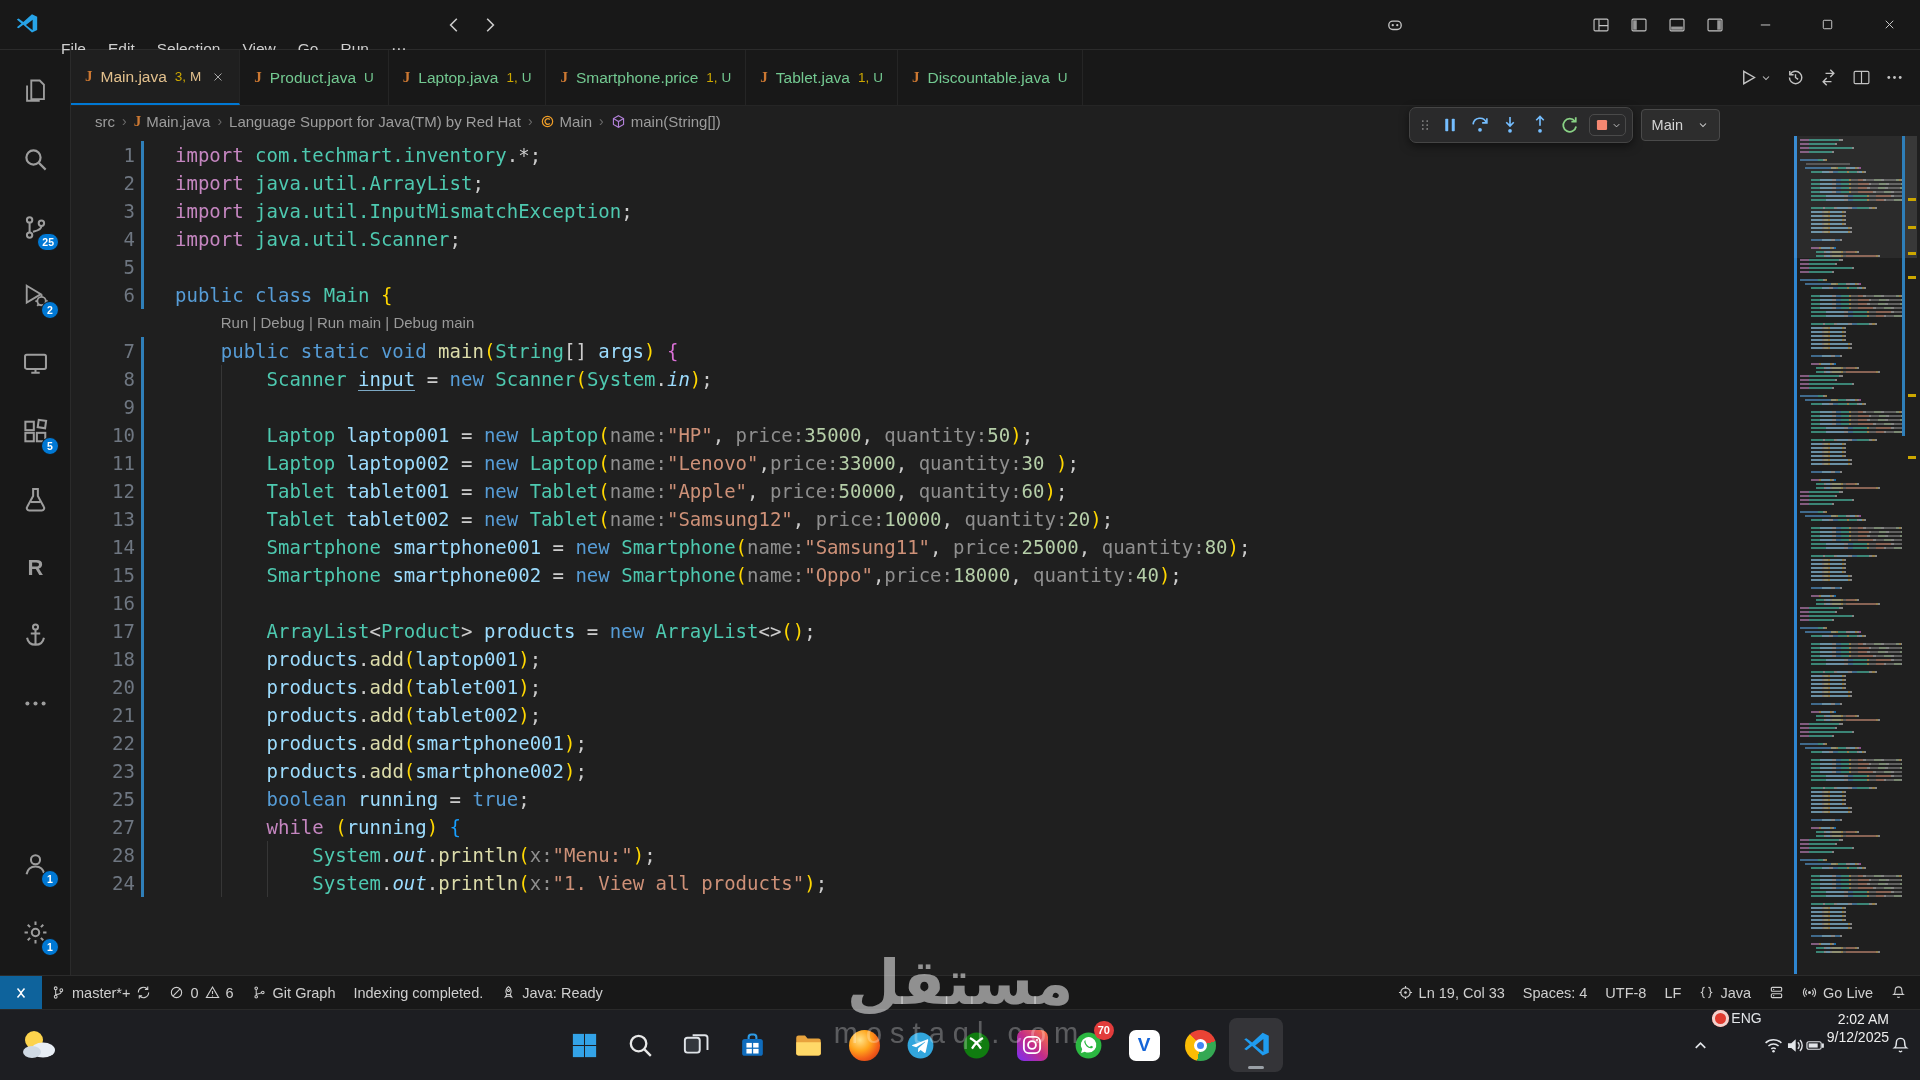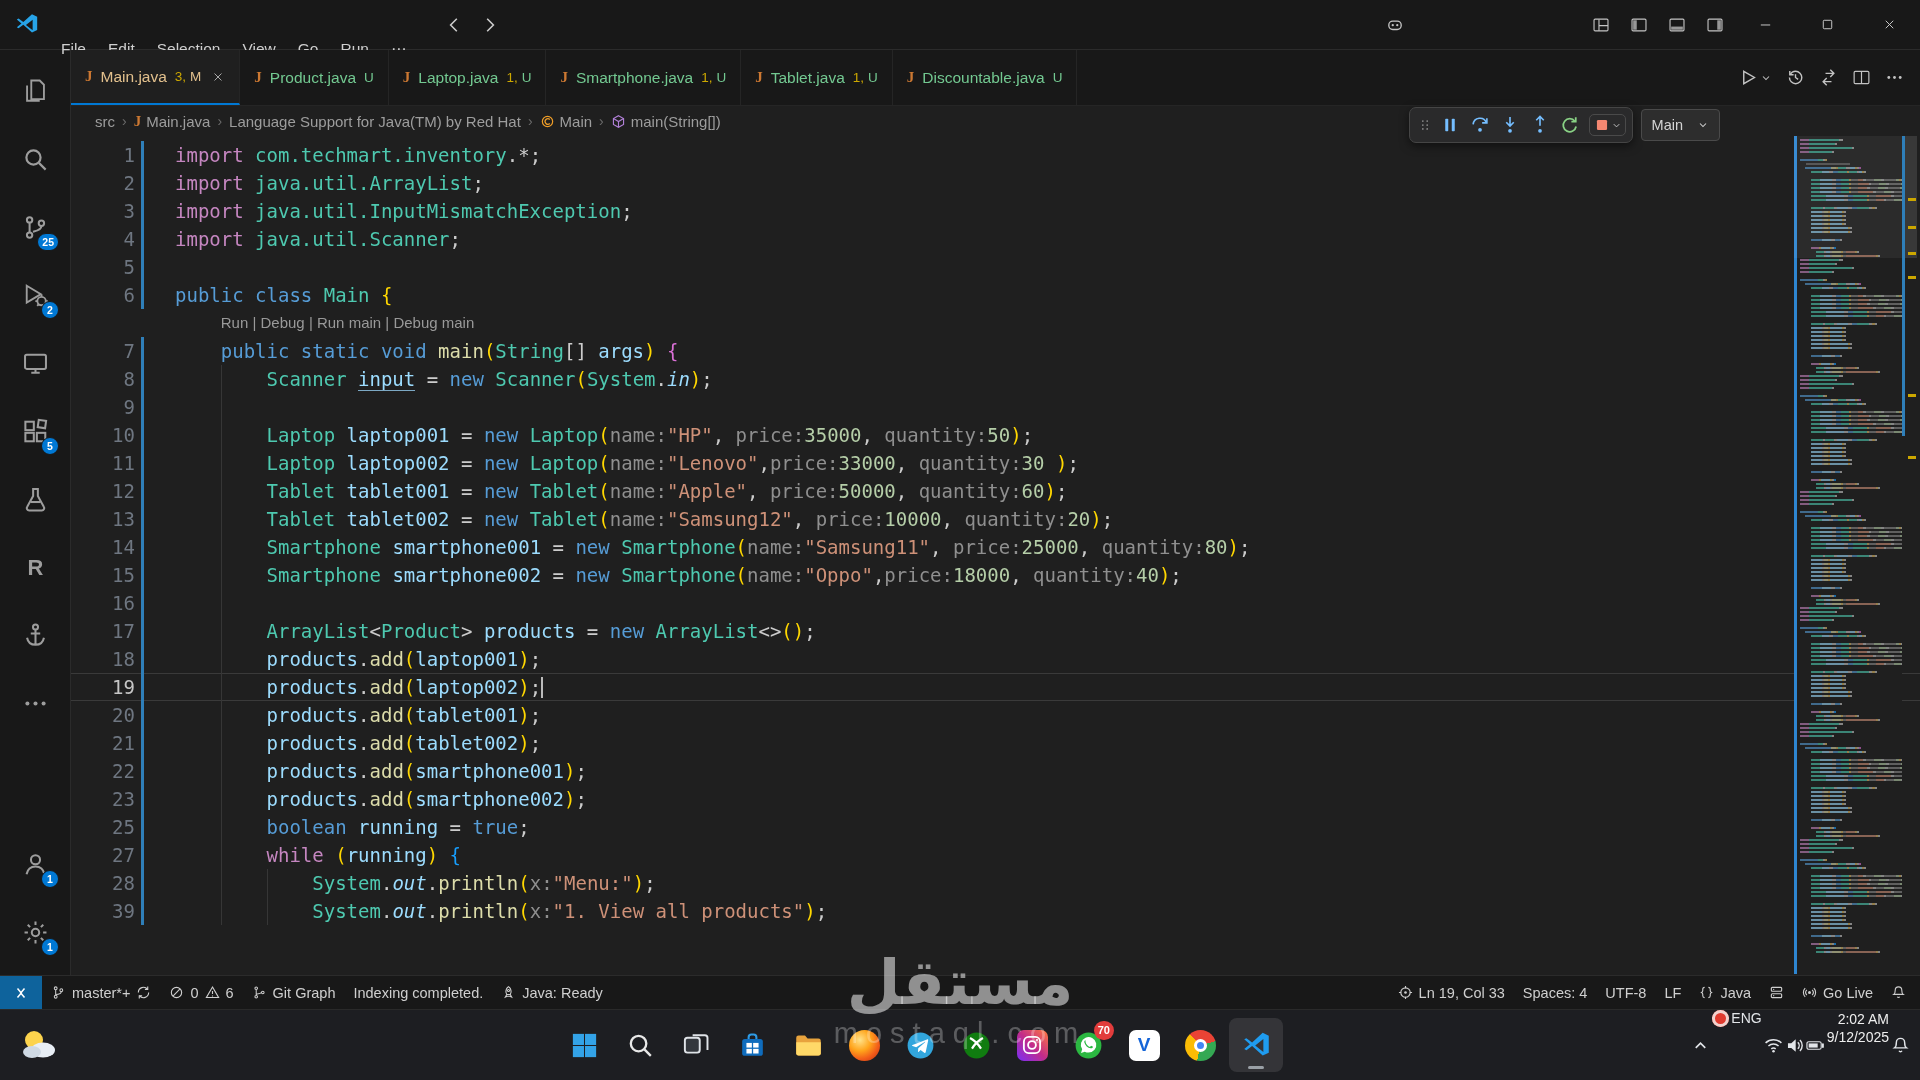--- a/index.html
+++ b/index.html
@@ -362,21 +362,21 @@
             <div class="tab">
               <span class="jicon">J</span>
               <span class="tname nu">Laptop.java</span>
               <span class="tdecor">
                 <span class="probs">1,</span>
                 <span class="git gu">U</span>
               </span>
             </div>
             <div class="tab">
               <span class="jicon">J</span>
-              <span class="tname nu">Smartphone.java</span>
+              <span class="tname nu">Smartphone.price</span>
               <span class="tdecor">
                 <span class="probs">1,</span>
                 <span class="git gu">U</span>
               </span>
             </div>
             <div class="tab">
               <span class="jicon">J</span>
               <span class="tname nu">Tablet.java</span>
               <span class="tdecor">
                 <span class="probs">1,</span>
@@ -623,25 +623,20 @@
             <div class="row">
               <span class="ln">17</span>
               <span class="chg"></span>
               <span class="ctext"><span class="ig"></span><span class="ig gb"></span><span class="tk-t">ArrayList</span><span class="tk-p">&lt;</span><span class="tk-t">Product</span><span class="tk-p">&gt; </span><span class="tk-v">products</span><span class="tk-p"> = </span><span class="tk-b">new </span><span class="tk-t">ArrayList</span><span class="tk-p">&lt;&gt;</span><span class="tk-g1">()</span><span class="tk-p">;</span></span>
             </div>
             <div class="row">
               <span class="ln">18</span>
               <span class="chg"></span>
               <span class="ctext"><span class="ig"></span><span class="ig gb"></span><span class="tk-v">products</span><span class="tk-p">.</span><span class="tk-f">add</span><span class="tk-g1">(</span><span class="tk-v">laptop001</span><span class="tk-g1">)</span><span class="tk-p">;</span></span>
             </div>
-            <div class="row cur">
-              <span class="ln">19</span>
-              <span class="chg"></span>
-              <span class="ctext"><span class="ig"></span><span class="ig gb"></span><span class="tk-v">products</span><span class="tk-p">.</span><span class="tk-f">add</span><span class="tk-g1">(</span><span class="tk-v">laptop002</span><span class="tk-g1">)</span><span class="tk-p">;</span><span class="caret"></span></span>
-            </div>
             <div class="row">
               <span class="ln">20</span>
               <span class="chg"></span>
               <span class="ctext"><span class="ig"></span><span class="ig gb"></span><span class="tk-v">products</span><span class="tk-p">.</span><span class="tk-f">add</span><span class="tk-g1">(</span><span class="tk-v">tablet001</span><span class="tk-g1">)</span><span class="tk-p">;</span></span>
             </div>
             <div class="row">
               <span class="ln">21</span>
               <span class="chg"></span>
               <span class="ctext"><span class="ig"></span><span class="ig gb"></span><span class="tk-v">products</span><span class="tk-p">.</span><span class="tk-f">add</span><span class="tk-g1">(</span><span class="tk-v">tablet002</span><span class="tk-g1">)</span><span class="tk-p">;</span></span>
             </div>
@@ -664,21 +659,21 @@
               <span class="ln">27</span>
               <span class="chg"></span>
               <span class="ctext"><span class="ig"></span><span class="ig gb"></span><span class="tk-k">while </span><span class="tk-g1">(</span><span class="tk-v">running</span><span class="tk-g1">)</span><span class="tk-p"> </span><span class="tk-g3">{</span></span>
             </div>
             <div class="row">
               <span class="ln">28</span>
               <span class="chg"></span>
               <span class="ctext"><span class="ig"></span><span class="ig gb"></span><span class="ig gb"></span><span class="tk-t">System</span><span class="tk-p">.</span><span class="tk-vi">out</span><span class="tk-p">.</span><span class="tk-f">println</span><span class="tk-g1">(</span><span class="tk-h">x:</span><span class="tk-s">"Menu:"</span><span class="tk-g1">)</span><span class="tk-p">;</span></span>
             </div>
             <div class="row">
-              <span class="ln">39</span>
+              <span class="ln">24</span>
               <span class="chg"></span>
               <span class="ctext"><span class="ig"></span><span class="ig gb"></span><span class="ig gb"></span><span class="tk-t">System</span><span class="tk-p">.</span><span class="tk-vi">out</span><span class="tk-p">.</span><span class="tk-f">println</span><span class="tk-g1">(</span><span class="tk-h">x:</span><span class="tk-s">"1. View all products"</span><span class="tk-g1">)</span><span class="tk-p">;</span></span>
             </div>
           </div>
         <div class="minimap">
           <div class="mm-gutter"></div>
           <div class="mm-slider"></div>
           <div class="minimap-content" id="minimap-content">
               <div class="mrow"><span style="margin-left:0.0px;width:9px;background:#C586C0"></span><span style="width:30px;background:#4EC9B0"></span><span style="width:4px;background:#c8c8c8"></span></div>
               <div class="mrow"><span style="margin-left:0.0px;width:9px;background:#C586C0"></span><span style="width:26px;background:#4EC9B0"></span><span style="width:2px;background:#c8c8c8"></span></div>

